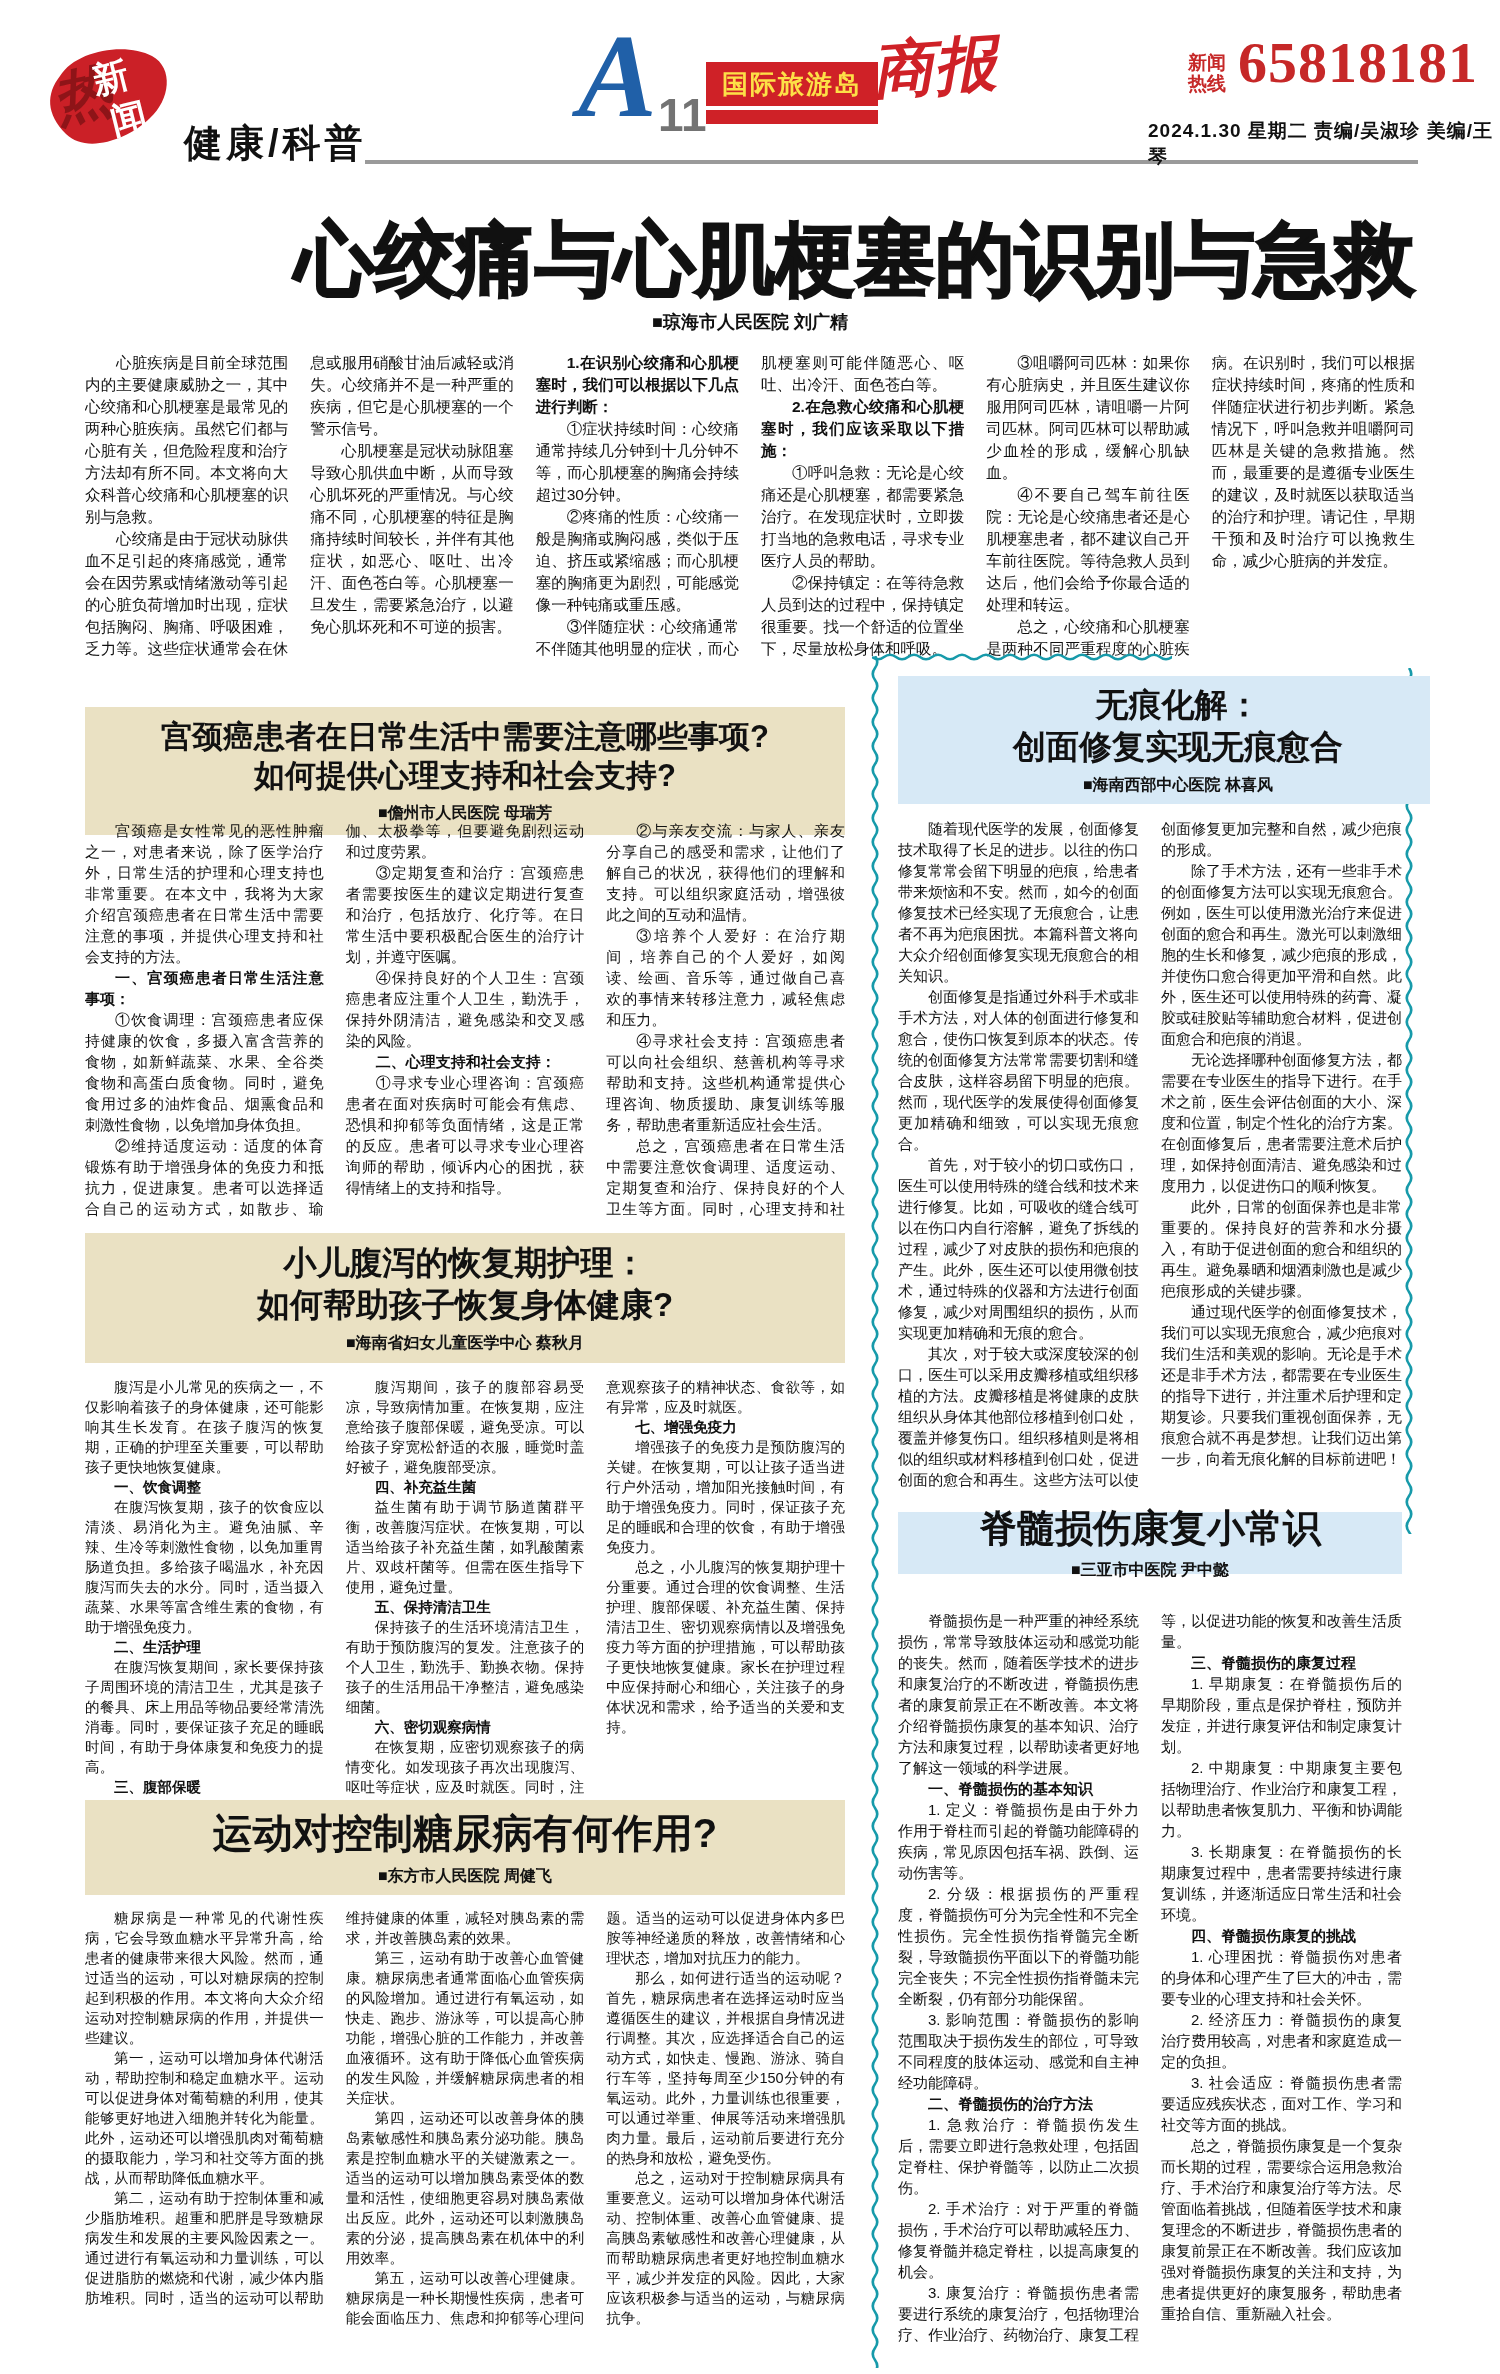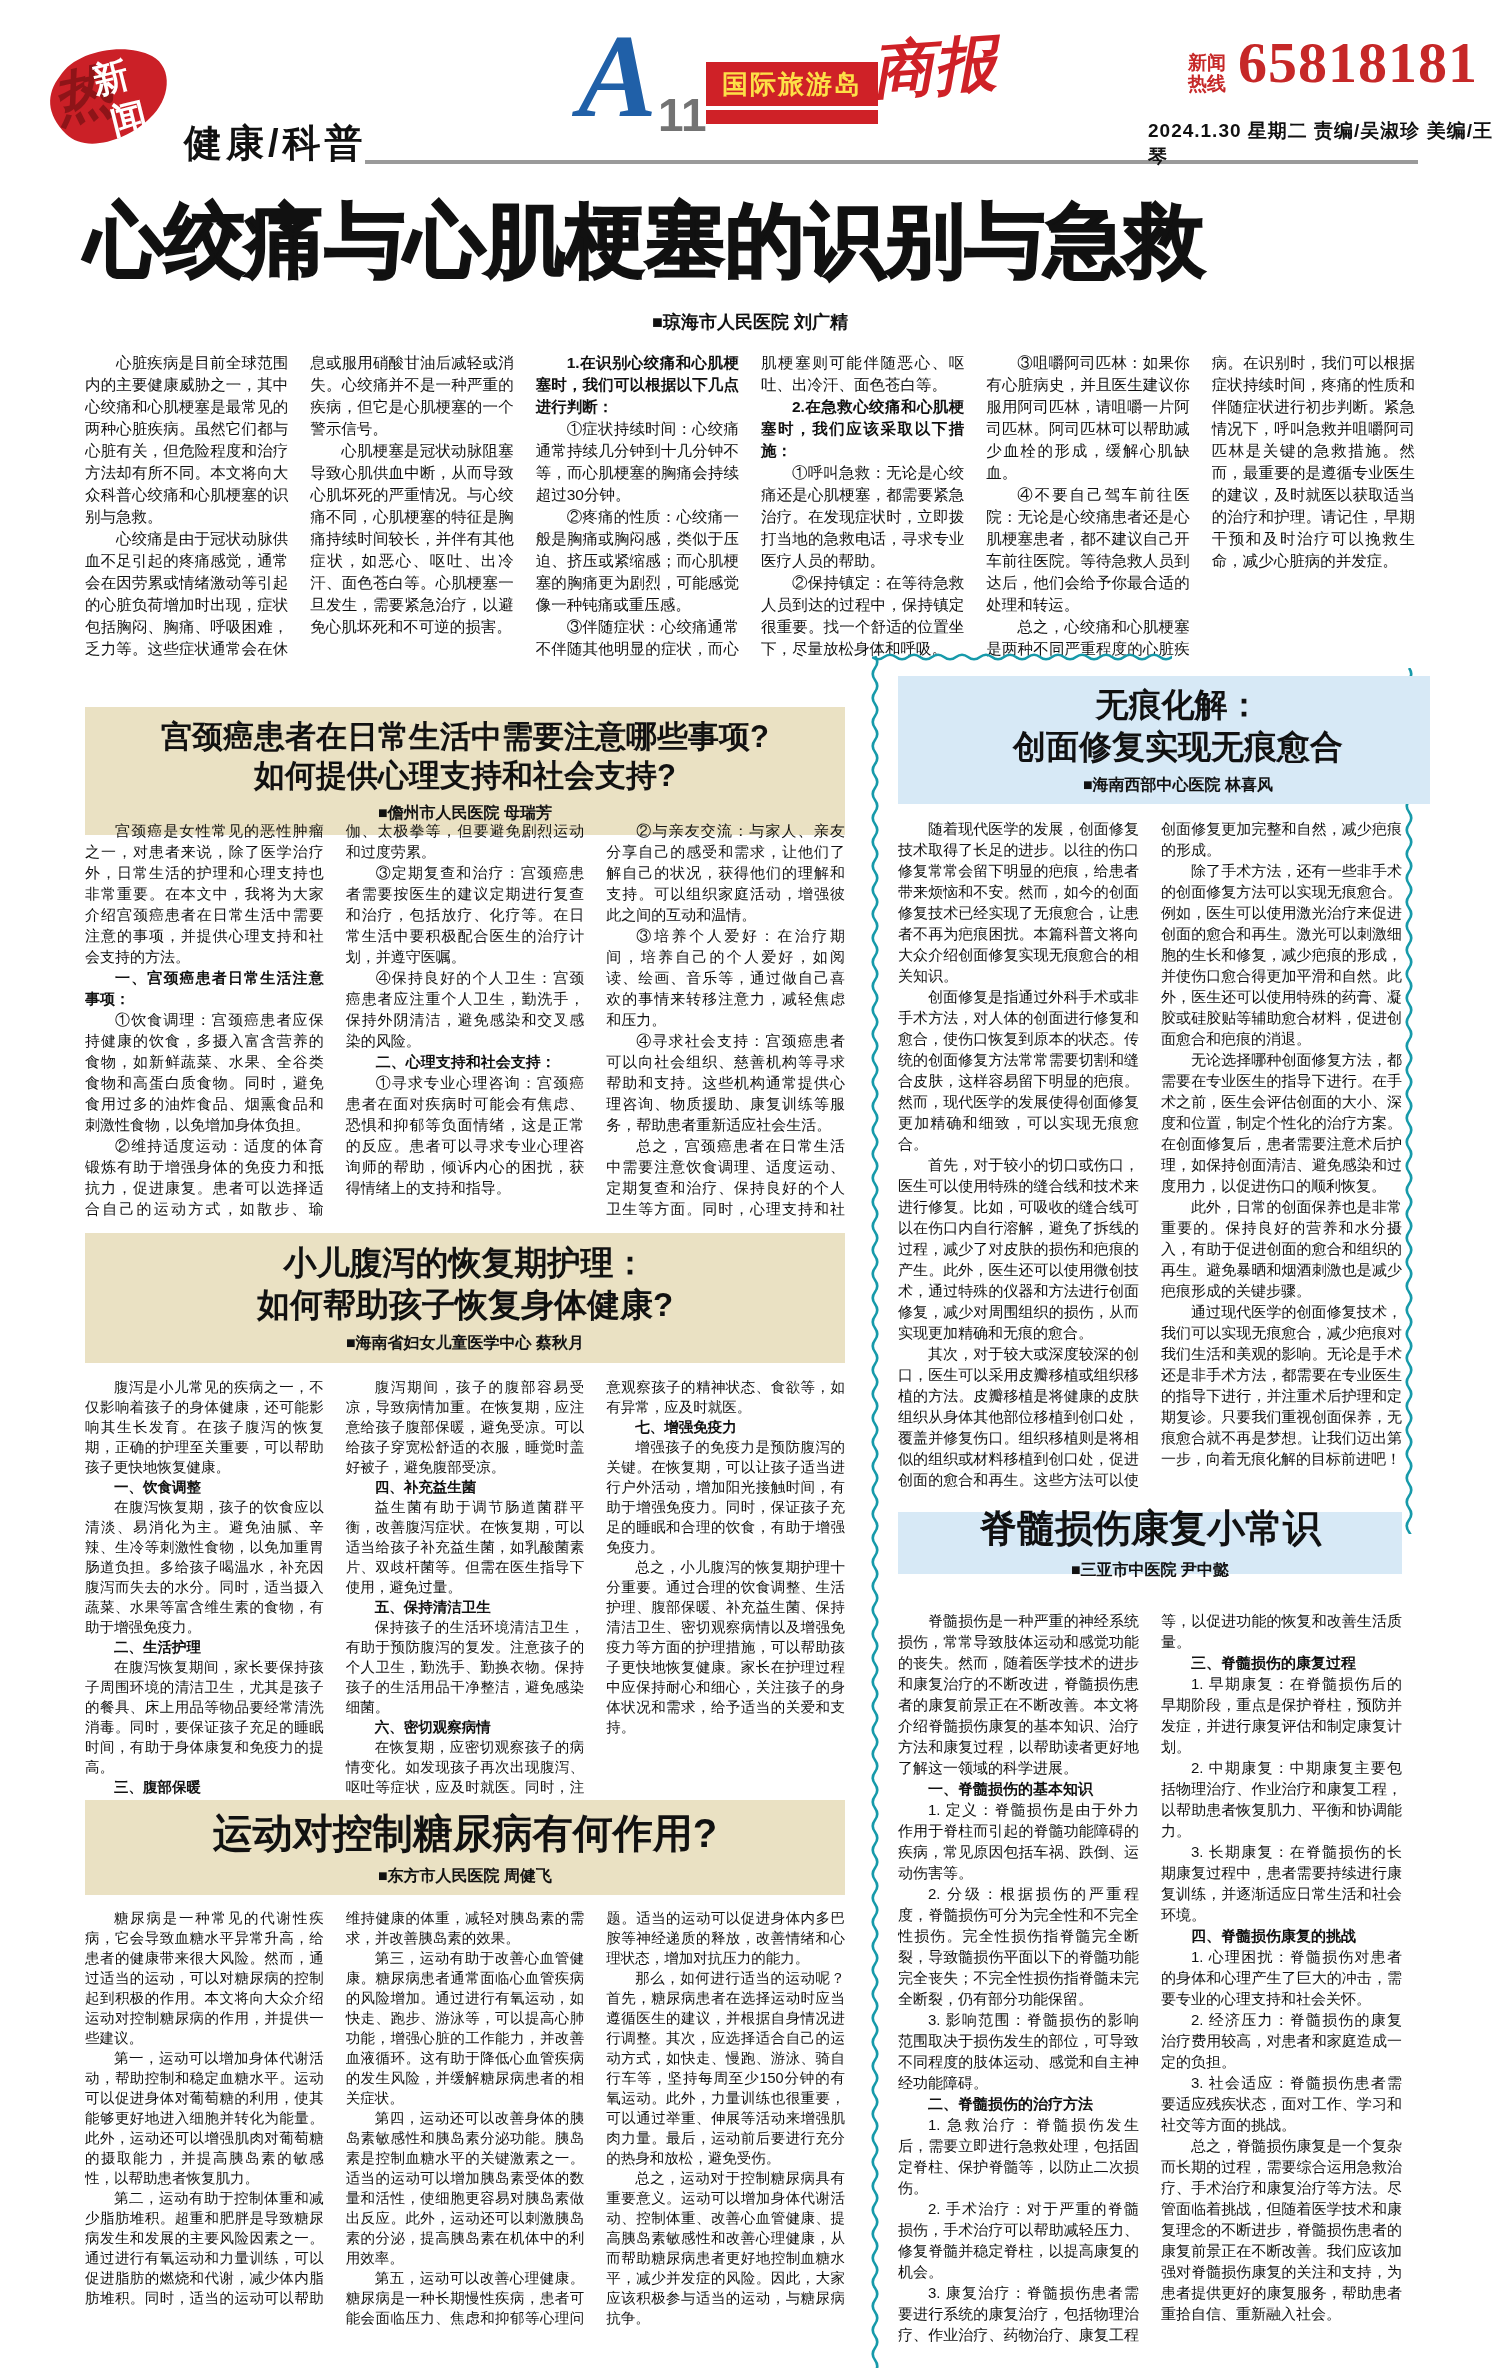--- a/index.html
+++ b/index.html
@@ -20,21 +20,21 @@
   #brand-box{left:706px;top:62px;width:172px;height:44px;background:#cf2127;color:#fde047;
              font-size:26px;font-weight:900;display:flex;align-items:center;justify-content:center;letter-spacing:2px;}
   #brand-script{left:872px;top:36px;font-size:62px;font-weight:900;font-style:italic;color:#cf2127;
                 font-family:"Liberation Serif",serif;transform:rotate(-4deg);line-height:1;}
   #brand-strip{left:706px;top:110px;width:172px;height:14px;background:#cf2127;}
   #hotline-label{left:1188px;top:52px;width:44px;font-size:19px;line-height:21px;color:var(--red);font-weight:700;}
   #hotline-number{left:1238px;top:34px;font-size:58px;font-weight:900;color:var(--red);
                   font-family:"Liberation Serif",serif;line-height:1;letter-spacing:1px;}
   #dateline{left:1148px;top:118px;font-size:19px;font-weight:700;letter-spacing:1px;}
   
-  #main-title{left:85px;top:195px;width:1330px;text-align:left;font-size:80px;font-weight:900;
+  #main-title{left:85px;top:214px;width:1330px;text-align:right;font-size:80px;font-weight:900;
               letter-spacing:0px;line-height:1.15;-webkit-text-stroke:2px var(--ink);}
   #main-byline{left:85px;top:310px;width:1330px;text-align:center;font-size:18px;font-weight:700;}
   
   .body-cols{column-gap:22px;text-align:justify;overflow:hidden;}
   .body-cols .para{margin:0;text-indent:2em;}
   .body-cols .ph{font-weight:900;}
   #main-body{left:85px;top:352px;width:1330px;height:312px;column-count:6;
              font-size:15.5px;line-height:22px;}
   
   .art-box{display:flex;flex-direction:column;align-items:center;justify-content:center;text-align:center;}
@@ -143,21 +143,21 @@
       <p class="para">增强孩子的免疫力是预防腹泻的关键。在恢复期，可以让孩子适当进行户外活动，增加阳光接触时间，有助于增强免疫力。同时，保证孩子充足的睡眠和合理的饮食，有助于增强免疫力。</p>
       <p class="para">总之，小儿腹泻的恢复期护理十分重要。通过合理的饮食调整、生活护理、腹部保暖、补充益生菌、保持清洁卫生、密切观察病情以及增强免疫力等方面的护理措施，可以帮助孩子更快地恢复健康。家长在护理过程中应保持耐心和细心，关注孩子的身体状况和需求，给予适当的关爱和支持。</p>
     </div>
 
   <div class="abs art-box" id="y-box">
     <div class="t1">运动对控制糖尿病有何作用?</div>
     <div class="bl">■东方市人民医院  周健飞</div>
   </div>
   <div class="abs body-cols" id="y-body">
       <p class="para">糖尿病是一种常见的代谢性疾病，它会导致血糖水平异常升高，给患者的健康带来很大风险。然而，通过适当的运动，可以对糖尿病的控制起到积极的作用。本文将向大众介绍运动对控制糖尿病的作用，并提供一些建议。</p>
-      <p class="para">第一，运动可以增加身体代谢活动，帮助控制和稳定血糖水平。运动可以促进身体对葡萄糖的利用，使其能够更好地进入细胞并转化为能量。此外，运动还可以增强肌肉对葡萄糖的摄取能力，并提高胰岛素的敏感性，以帮助患者恢复肌力。</p>
+      <p class="para">第一，运动可以增加身体代谢活动，帮助控制和稳定血糖水平。运动可以促进身体对葡萄糖的利用，使其能够更好地进入细胞并转化为能量。此外，运动还可以增强肌肉对葡萄糖的摄取能力，学习和社交等方面的挑战，从而帮助降低血糖水平。</p>
       <p class="para">第二，运动有助于控制体重和减少脂肪堆积。超重和肥胖是导致糖尿病发生和发展的主要风险因素之一。通过进行有氧运动和力量训练，可以促进脂肪的燃烧和代谢，减少体内脂肪堆积。同时，适当的运动可以帮助维持健康的体重，减轻对胰岛素的需求，并改善胰岛素的效果。</p>
       <p class="para">第三，运动有助于改善心血管健康。糖尿病患者通常面临心血管疾病的风险增加。通过进行有氧运动，如快走、跑步、游泳等，可以提高心肺功能，增强心脏的工作能力，并改善血液循环。这有助于降低心血管疾病的发生风险，并缓解糖尿病患者的相关症状。</p>
       <p class="para">第四，运动还可以改善身体的胰岛素敏感性和胰岛素分泌功能。胰岛素是控制血糖水平的关键激素之一。适当的运动可以增加胰岛素受体的数量和活性，使细胞更容易对胰岛素做出反应。此外，运动还可以刺激胰岛素的分泌，提高胰岛素在机体中的利用效率。</p>
       <p class="para">第五，运动可以改善心理健康。糖尿病是一种长期慢性疾病，患者可能会面临压力、焦虑和抑郁等心理问题。适当的运动可以促进身体内多巴胺等神经递质的释放，改善情绪和心理状态，增加对抗压力的能力。</p>
       <p class="para">那么，如何进行适当的运动呢？首先，糖尿病患者在选择运动时应当遵循医生的建议，并根据自身情况进行调整。其次，应选择适合自己的运动方式，如快走、慢跑、游泳、骑自行车等，坚持每周至少150分钟的有氧运动。此外，力量训练也很重要，可以通过举重、伸展等活动来增强肌肉力量。最后，运动前后要进行充分的热身和放松，避免受伤。</p>
       <p class="para">总之，运动对于控制糖尿病具有重要意义。运动可以增加身体代谢活动、控制体重、改善心血管健康、提高胰岛素敏感性和改善心理健康，从而帮助糖尿病患者更好地控制血糖水平，减少并发症的风险。因此，大家应该积极参与适当的运动，与糖尿病抗争。</p>
     </div>
 
   <div class="abs" style="left:872px;top:650px;">
     <svg class="wavy" width="300" height="14">

